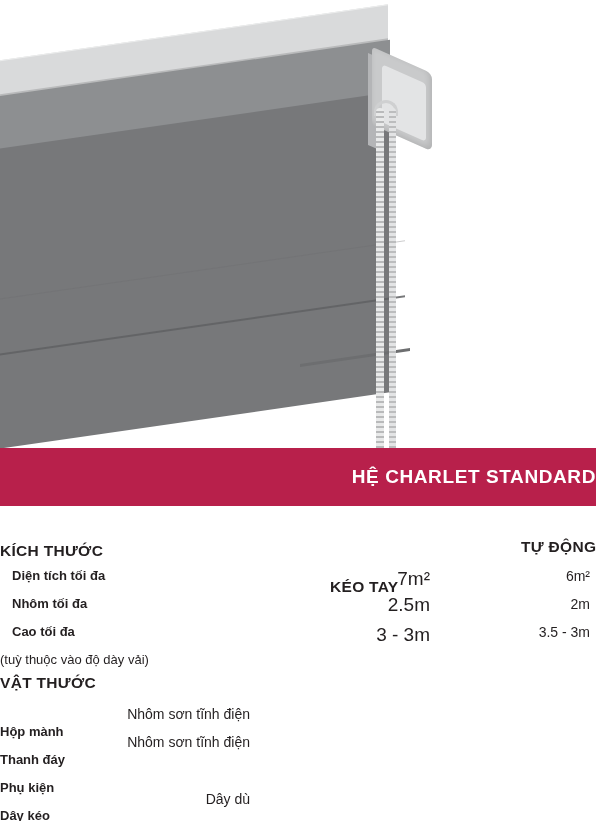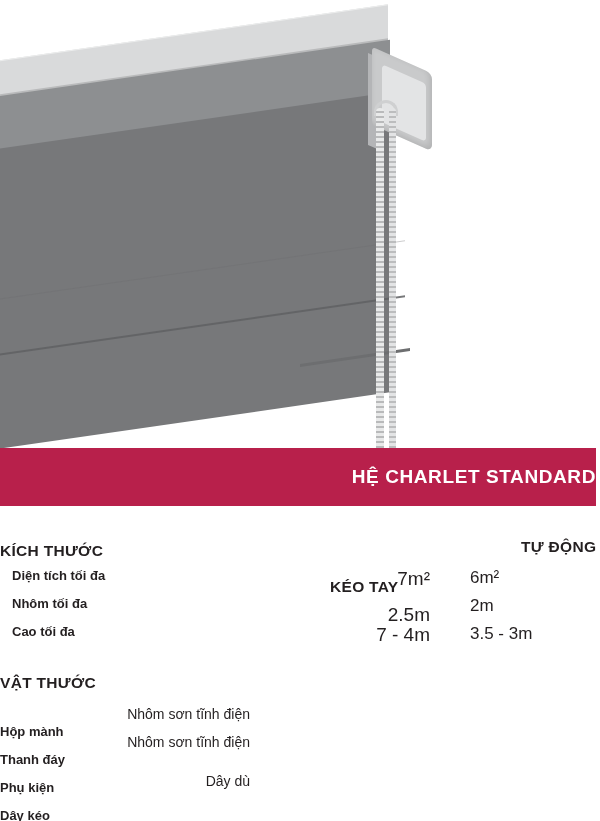--- a/index.html
+++ b/index.html
@@ -226,22 +226,22 @@
     position: absolute;
     width: 130px;
     left: 300px;
     text-align: right;
     font-size: 19px;
   }
   .cell-right {
     position: absolute;
     width: 120px;
     left: 470px;
-    text-align: left;
-    font-size: 17px;
+    text-align: right;
+    font-size: 14px;
   }
 
   .mat-title {
     position: absolute;
     left: 0px;
     top: 148px;
     font-size: 15.5px;
     font-weight: bold;
     letter-spacing: .3px;
   }
@@ -291,36 +291,37 @@
     <div class="spec-grid">
       <div class="col-head left">KÍCH THƯỚC</div>
       <div class="col-head mid">KÉO TAY</div>
       <div class="col-head right">TỰ ĐỘNG</div>
 
       <div class="row-label" style="top:42px">Diện tích tối đa</div>
       <div class="cell-mid" style="top:42px">7m²</div>
       <div class="cell-right" style="top:42px">6m²</div>
 
       <div class="row-label" style="top:70px">Nhôm tối đa</div>
-      <div class="cell-mid" style="top:78px">2.5m</div>
+      <div class="cell-mid" style="top:68px">2.5m</div>
       <div class="cell-right" style="top:70px">2m</div>
 
       <div class="row-label" style="top:98px">Cao tối đa</div>
-      <div class="cell-mid" style="top:98px">7 - 4m</div>
+      <div class="cell-mid" style="top:98px">3 - 3m</div>
       <div class="cell-right" style="top:98px">3.5 - 3m</div>
 
+      <div class="row-note" style="top:126px">(tuỳ thuộc vào độ dày vải)</div>
 
       <div class="mat-title">VẬT THƯỚC</div>
 
       <div class="mat-row-label" style="top:180px">Hộp mành</div>
       <div class="mat-row-value" style="top:180px">Nhôm sơn tĩnh điện</div>
 
       <div class="mat-row-label" style="top:208px">Thanh đáy</div>
       <div class="mat-row-value" style="top:208px">Nhôm sơn tĩnh điện</div>
 
       <div class="mat-row-label" style="top:236px">Phụ kiện</div>
 
       <div class="mat-row-label" style="top:264px">Dây kéo</div>
-      <div class="mat-row-value" style="top:247px">Dây dù</div>
+      <div class="mat-row-value" style="top:265px">Dây dù</div>
     </div>
 
   </div>
 </div>
 
 </body></html>

